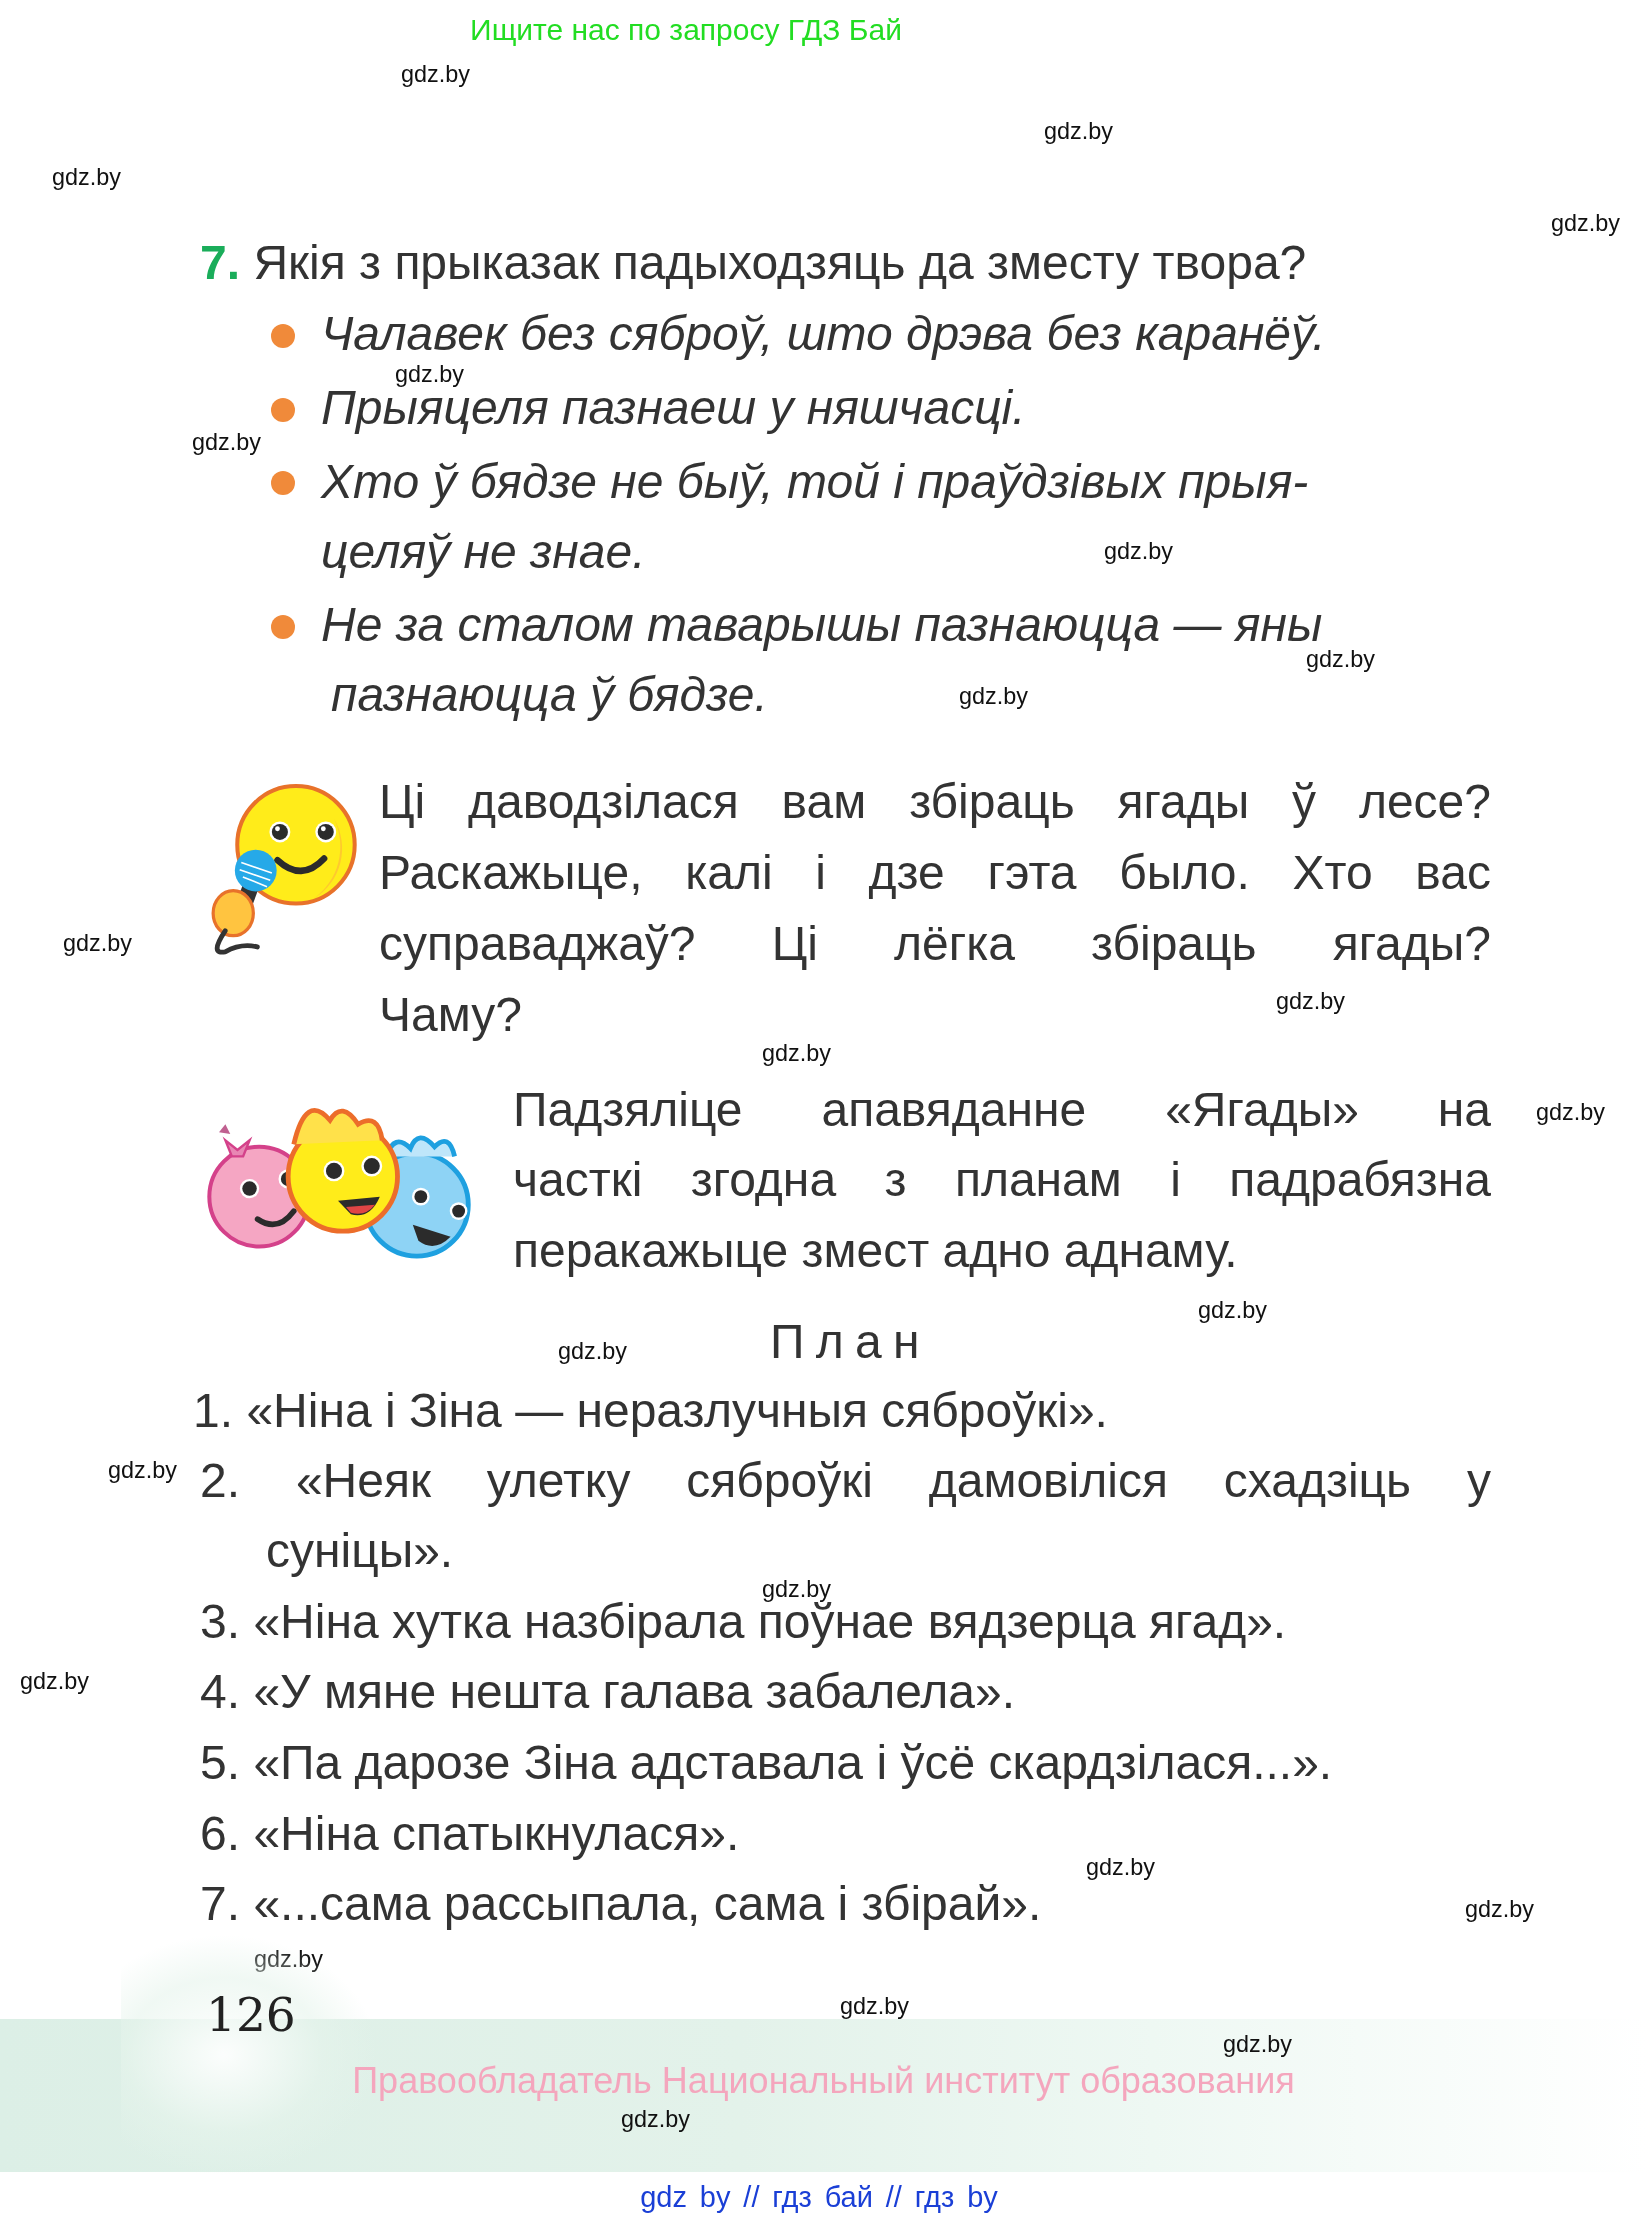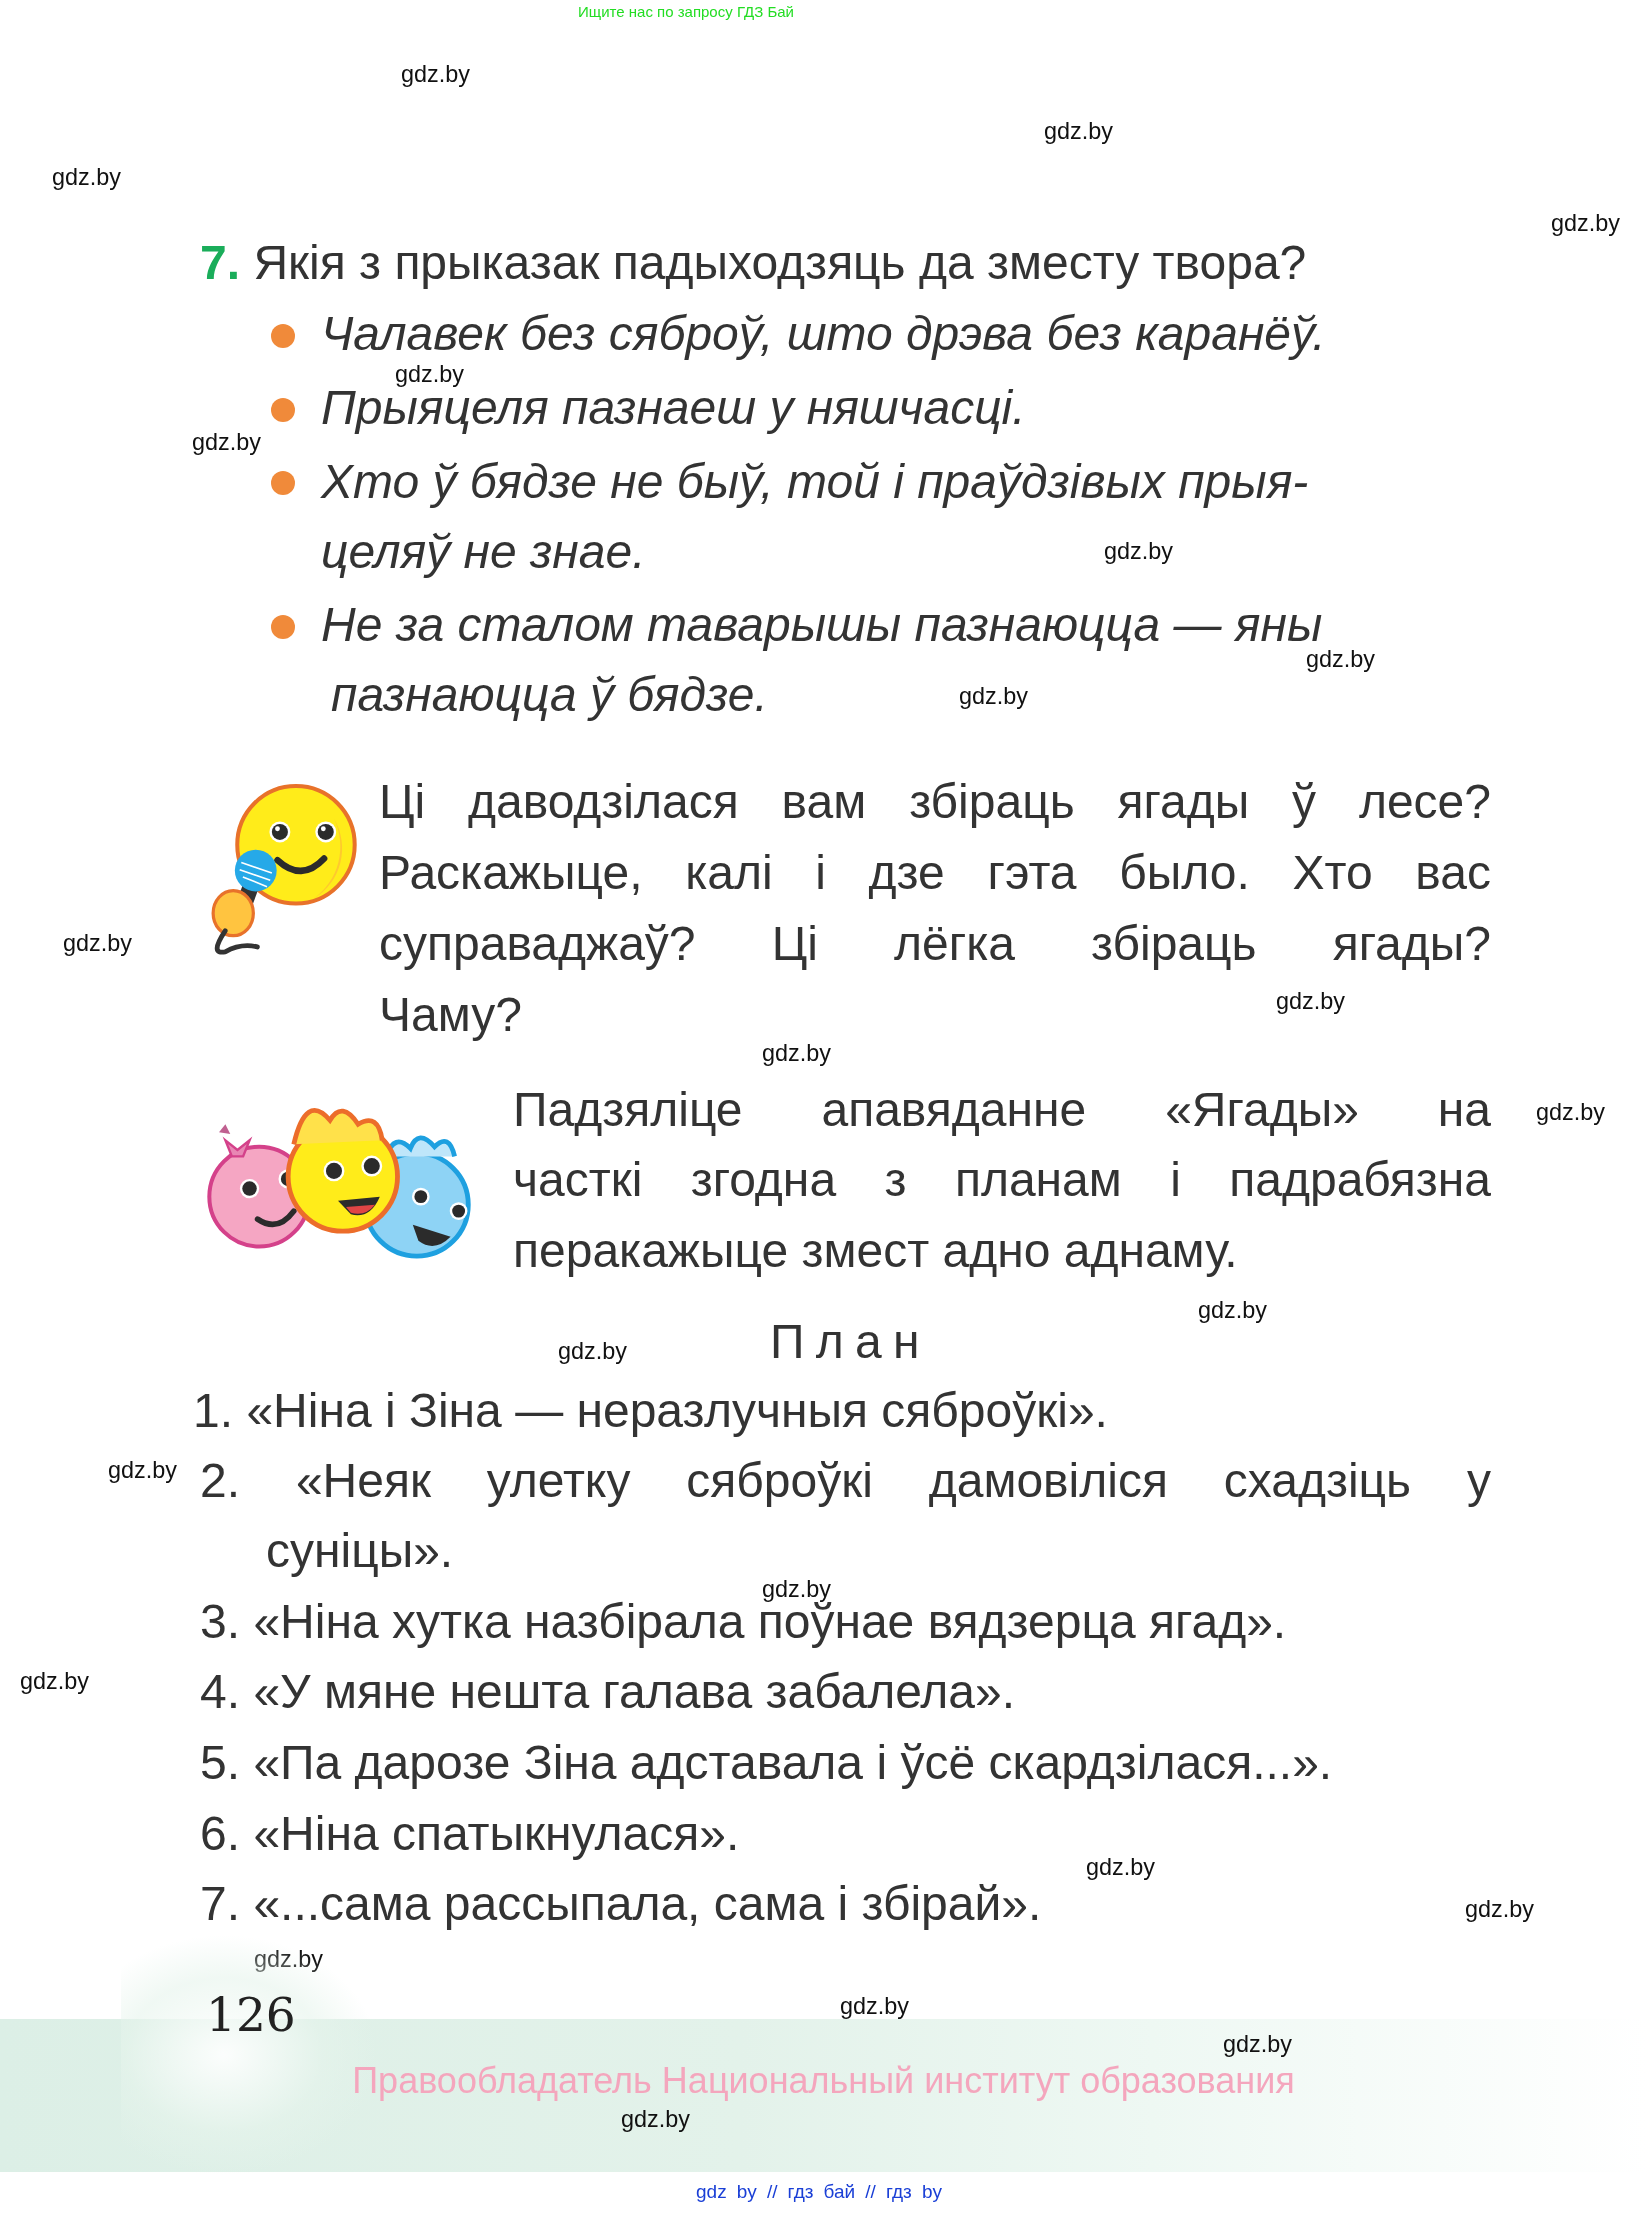--- a/index.html
+++ b/index.html
@@ -3,22 +3,22 @@
 <meta charset="utf-8">
 <style>
   html, body { margin:0; padding:0; }
   body {
     width:1647px; height:2216px; position:relative; overflow:hidden;
     background:#ffffff; color:#333333;
     font-family:"Liberation Sans", "DejaVu Sans", sans-serif;
   }
   .abs { position:absolute; }
   .top-banner {
-    top:3px; left:0; width:1372px; text-align:center;
-    font-size:15px; color:#22dd22;
+    top:13px; left:0; width:1372px; text-align:center;
+    font-size:30px; color:#22dd22;
   }
   .wm { font-size:23.4px; color:#111; white-space:nowrap; }
   .text { font-size:48px; line-height:71px; color:#333333; white-space:nowrap; }
   .just { text-align:justify; text-align-last:justify; white-space:normal; }
   .q-num { color:#1aad5a; font-weight:bold; }
   .bullet {
     position:absolute; width:24px; height:24px; border-radius:50%;
     background:#f08a3a;
   }
   .it { font-style:italic; }
@@ -34,21 +34,21 @@
   .footer-swirl {
     left:121px; top:1934px; width:258px; height:242px;
     background:radial-gradient(ellipse at 40% 50%, rgba(255,255,255,0.9) 0%, rgba(230,244,236,0.6) 45%, rgba(255,255,255,0) 70%);
   }
   .rights {
     top:2060px; left:0; width:1647px; text-align:center;
     font-size:36px; color:#f4a6bd;
   }
   .bottom-links {
     top:2181px; left:0; width:1638px; text-align:center;
-    font-size:19px; color:#1a3fd6; word-spacing:4.8px;
+    font-size:29px; color:#1a3fd6; word-spacing:4.8px;
   }
 </style>
 </head>
 <body>
 
 <div class="abs top-banner">Ищите нас по запросу ГДЗ Бай</div>
 
 <div class="abs wm" style="left:401px;top:61px">gdz.by</div>
 <div class="abs wm" style="left:1044px;top:118px">gdz.by</div>
 <div class="abs wm" style="left:52px;top:164px">gdz.by</div>

